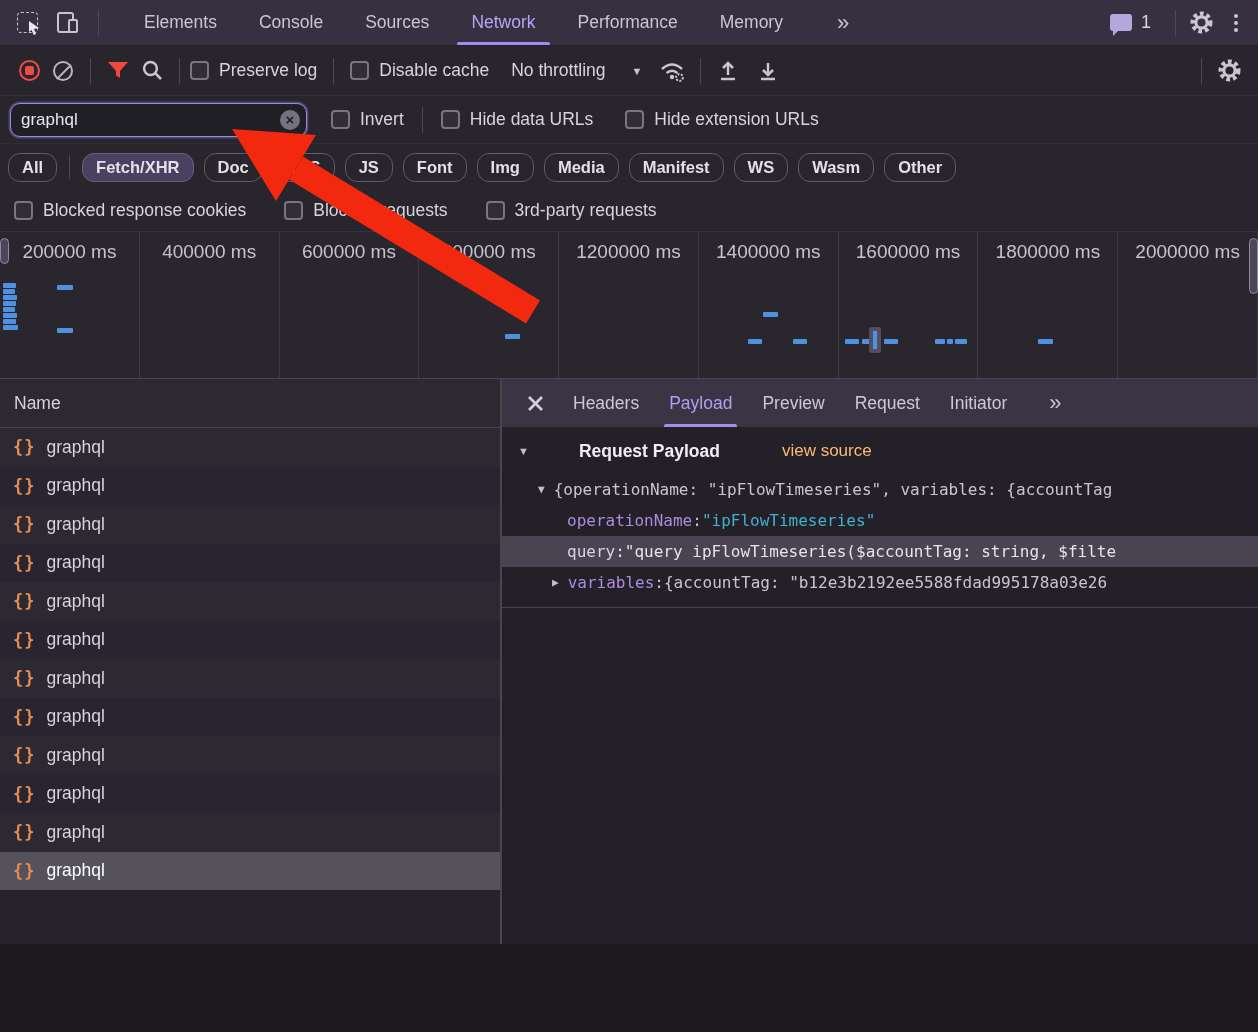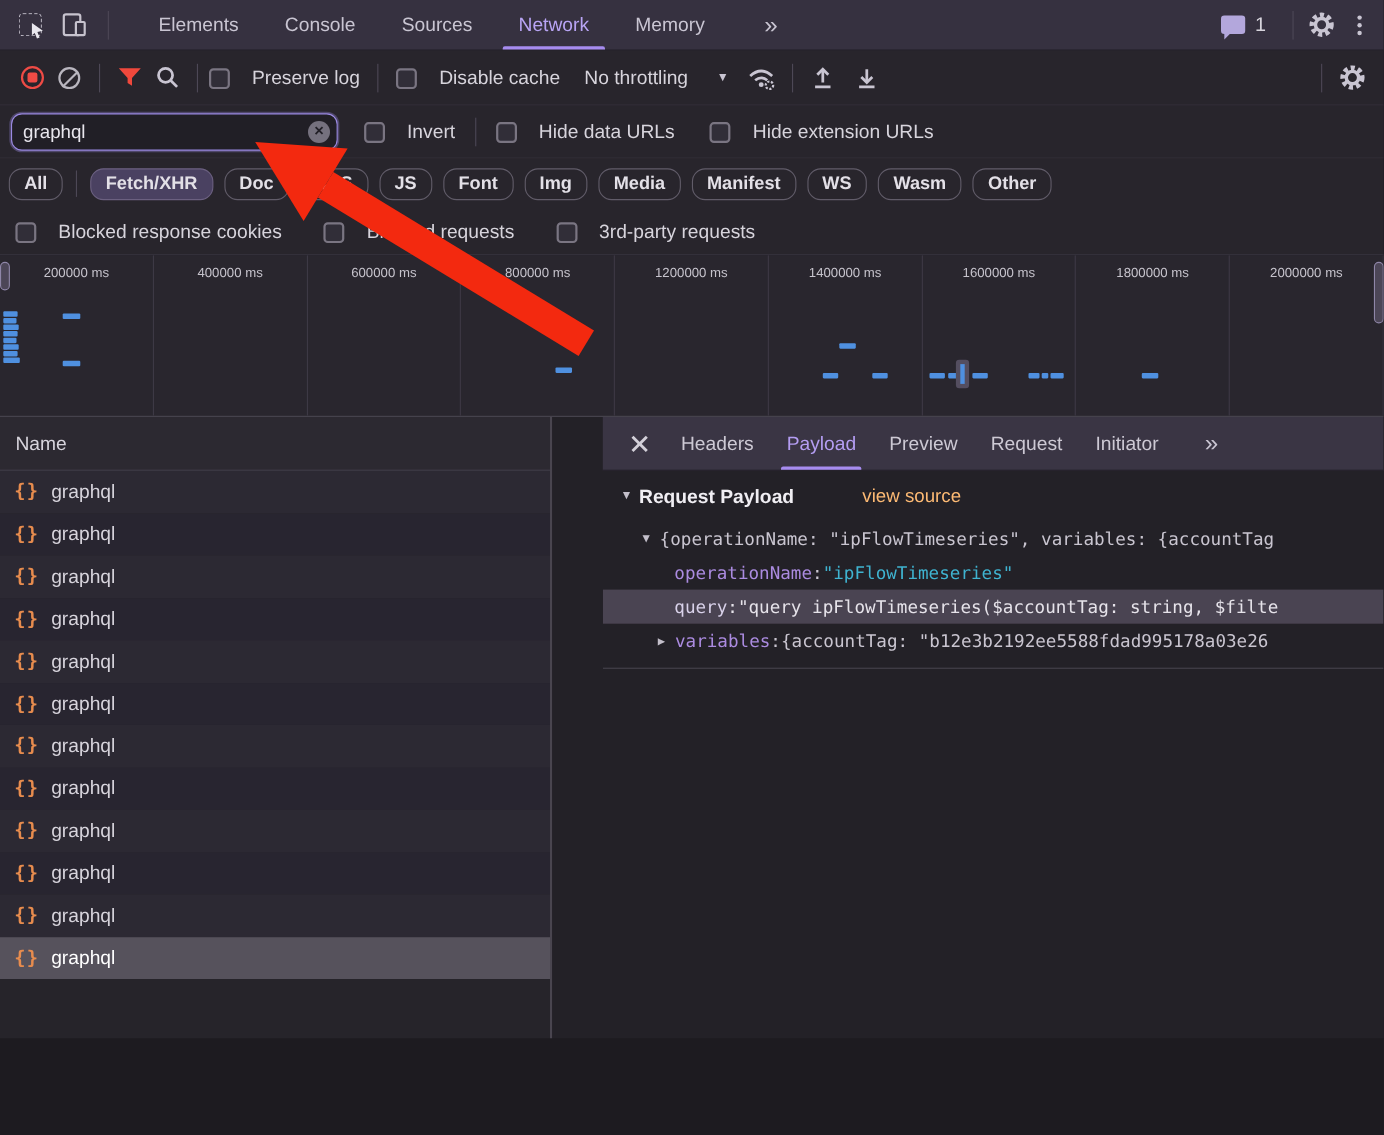--- a/index.html
+++ b/index.html
@@ -28,21 +28,21 @@
   .kebab { display:flex; flex-direction:column; gap:3px; padding:0 10px; }
   .kebab i { width:4px; height:4px; border-radius:50%; background:#c9c5d2; }
 
   
   .nettoolbar { height:50px; background:#28252c; display:flex; align-items:center; padding:0 12px; border-bottom:1px solid #34313a; }
   .ntb-btn { width:34px; height:34px; display:flex; align-items:center; justify-content:center; position:relative; }
   .rec-ring { width:21px; height:21px; border:2.6px solid #ef4b45; border-radius:50%; display:flex; align-items:center; justify-content:center; }
   .rec-core { width:9px; height:9px; background:#ef4b45; border-radius:2px; }
   .block-circle { width:20px; height:20px; border:2.4px solid #b9b6bf; border-radius:50%; position:relative; }
   .block-circle::before { content:""; position:absolute; left:-1px; top:8px; width:20px; height:2.4px; background:#b9b6bf; transform:rotate(-45deg); }
-  .checkbox-item { display:flex; align-items:flex-end; gap:20px; font-size:17.5px; color:#d7d4dc; white-space:nowrap; }
+  .checkbox-item { display:flex; align-items:center; gap:10px; font-size:17.5px; color:#d7d4dc; white-space:nowrap; }
   .cb { width:19px; height:19px; border:2px solid #7a7582; border-radius:4px; background:#312e38; flex:none; }
   .throttle { display:flex; align-items:center; gap:26px; margin-left:22px; font-size:17.5px; color:#d7d4dc; }
   .caret { font-size:11px; color:#c9c5d2; }
   .flexspace { flex:1; }
 
   
   .filterrow { height:48px; background:#28252c; display:flex; align-items:center; padding:0 10px; border-bottom:1px solid #302d36; }
   .filter-input-wrap { position:relative; width:297px; height:34px; margin-right:24px; }
   .filter-input-wrap input { width:100%; height:100%; background:#211f26; border:1.6px solid #9a89e2; box-shadow:0 0 0 1.5px rgba(154,137,226,.35); border-radius:10px; color:#e8e6ed; font-size:17px; padding:0 34px 0 10px; outline:none; font-family:"Liberation Sans",sans-serif; }
   .clear-btn { position:absolute; right:7px; top:7px; width:20px; height:20px; border-radius:50%; background:#75717e; color:#211f26; font-size:15px; font-weight:bold; display:flex; align-items:center; justify-content:center; line-height:1; }
@@ -53,49 +53,49 @@
   .chip.active { background:#4a4161; border-color:#6b6080; }
   .chip-sep { width:1px; height:24px; background:#4d4856; margin:0 2px; }
 
   
   .extrarow { height:42px; display:flex; align-items:center; gap:38px; padding:0 14px; border-bottom:1px solid #35323c; }
 
   
   .timeline { position:relative; height:147px; background:#29262e; border-bottom:1px solid #4a4650; overflow:hidden; }
   .tl-cols { display:flex; height:100%; }
   .tl-col { flex:1; border-right:1px solid #3d3945; padding-top:9px; text-align:center; }
-  .tl-label { font-size:12px; color:#c6c3cc; white-space:nowrap; }
+  .tl-label { font-size:19px; color:#c6c3cc; white-space:nowrap; }
   .tl-bar { position:absolute; height:5px; border-radius:1px; }
   .tl-marker { position:absolute; background:#544e60; border-radius:3px; display:flex; align-items:center; justify-content:center; }
   .tl-marker i { display:block; width:4px; height:70%; background:#4f90e0; }
   .tl-handle { position:absolute; width:9px; background:#4c4657; border:1.4px solid #8f86a8; border-radius:5px; }
 
   
   .mainsplit { display:flex; height:649px; }
   .leftpane { width:500px; flex:none; background:#26242a; display:flex; flex-direction:column; }
   .panedivider { width:2px; background:#49454f; }
-  .rightpane { flex:1; background:#232127; overflow:hidden; display:flex; flex-direction:column;padding-left:46px; }
+  .rightpane { flex:1; background:#232127; overflow:hidden; display:flex; flex-direction:column; }
 
   .name-header { height:49px; background:#2c2931; border-bottom:1px solid #45414c; display:flex; align-items:center; padding-left:14px; font-size:17.5px; color:#d7d4dc; }
   .req-row { height:38.5px; display:flex; align-items:center; gap:11px; padding-left:13px; font-size:17.5px; color:#d7d4dc; }
   .req-row:nth-child(odd) { background:#2c2933; }
   .req-row:nth-child(even) { background:#282530; }
   .req-row.selected { background:#56525c; color:#ffffff; }
   .json-ic { font-family:"DejaVu Sans Mono",monospace; font-weight:bold; font-size:17px; color:#e78c4e; letter-spacing:1px; }
 
   .detail-tabs { height:49px; background:#3a3544; border-bottom:1px solid #232028; display:flex; align-items:center; padding:0 6px 0 16px; }
   .dtab { height:100%; display:flex; align-items:center; padding:0 15px; font-size:17.5px; color:#cdc9d4; position:relative; }
   .dtab.active { color:#b49df2; }
   .dtab.active::after { content:""; position:absolute; left:10px; right:10px; bottom:0; height:3.5px; background:#a78cf0; border-radius:2px 2px 0 0; }
   .close-x { width:34px; height:34px; display:flex; align-items:center; justify-content:center; margin-right:6px; }
 
   .payload { flex:1; overflow:hidden; }
   .pl-section { height:46px; display:flex; align-items:center; padding-left:16px; }
   .tri { font-size:11px; color:#c3bfca; margin-right:6px; }
-  .pl-title { font-size:17.5px; font-weight:bold; color:#f0eef3; }
+  .pl-title { font-size:17.5px; font-weight:bold; color:#f0eef3;margin-left:44px; }
   .view-source { font-size:17px; color:#fdba74; margin-left:62px; }
   .mono-row { height:31px; display:flex; align-items:center; white-space:nowrap; overflow:hidden; font-family:"DejaVu Sans Mono",monospace; font-size:16px; color:#c9c5d0; }
   .mono-row .tri { margin-right:9px; }
   .ind1 { padding-left:36px; }
   .ind2 { padding-left:65px; }
   .ind3 { padding-left:50px; }
   .k { color:#ab8be0; }
   .v-str { color:#3fb3d0; }
   .mono-row.hl { background:#4a4452; color:#e6e3ea; }
   .mono-row.hl .k { color:#d9d2ea; }
@@ -123,20 +123,21 @@
       <span class="device-outer">
           <span class="device-inner"></span>
         </span>
     </div>
     <div class="vsep"></div>
     <div class="mtabs" id="main-tabs">
         <div class="mtab">Elements</div>
         <div class="mtab">Console</div>
         <div class="mtab">Sources</div>
         <div class="mtab active">Network</div>
+        <div class="mtab">Performance</div>
         <div class="mtab">Memory</div>
       </div>
     <div class="mtab">
         <span class="more-glyph">»</span>
       </div>
     <div class="tabbar-right">
       <div class="msg-wrap">
         <span class="msg-bubble"></span>
         <span class="msg-count">1</span>
       </div>

